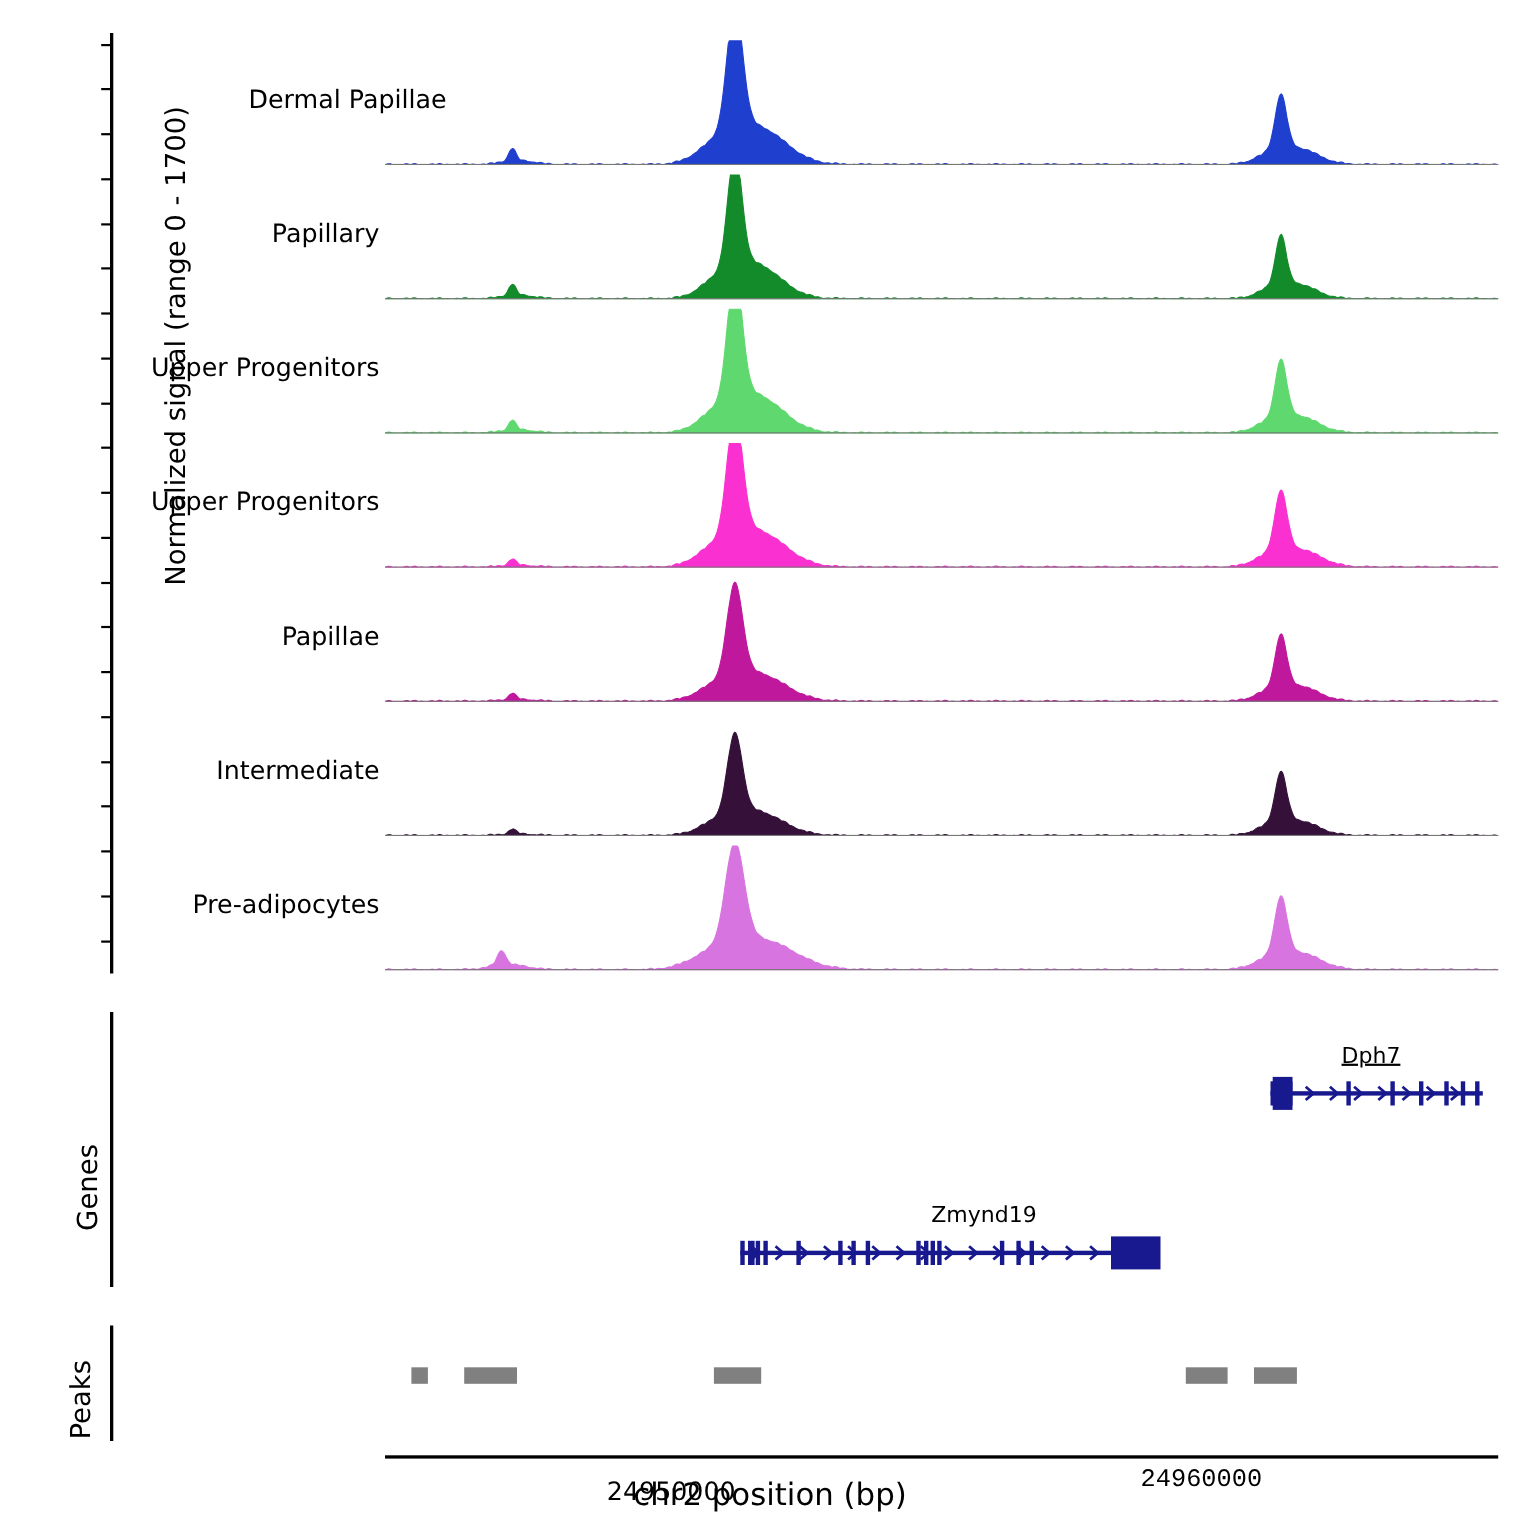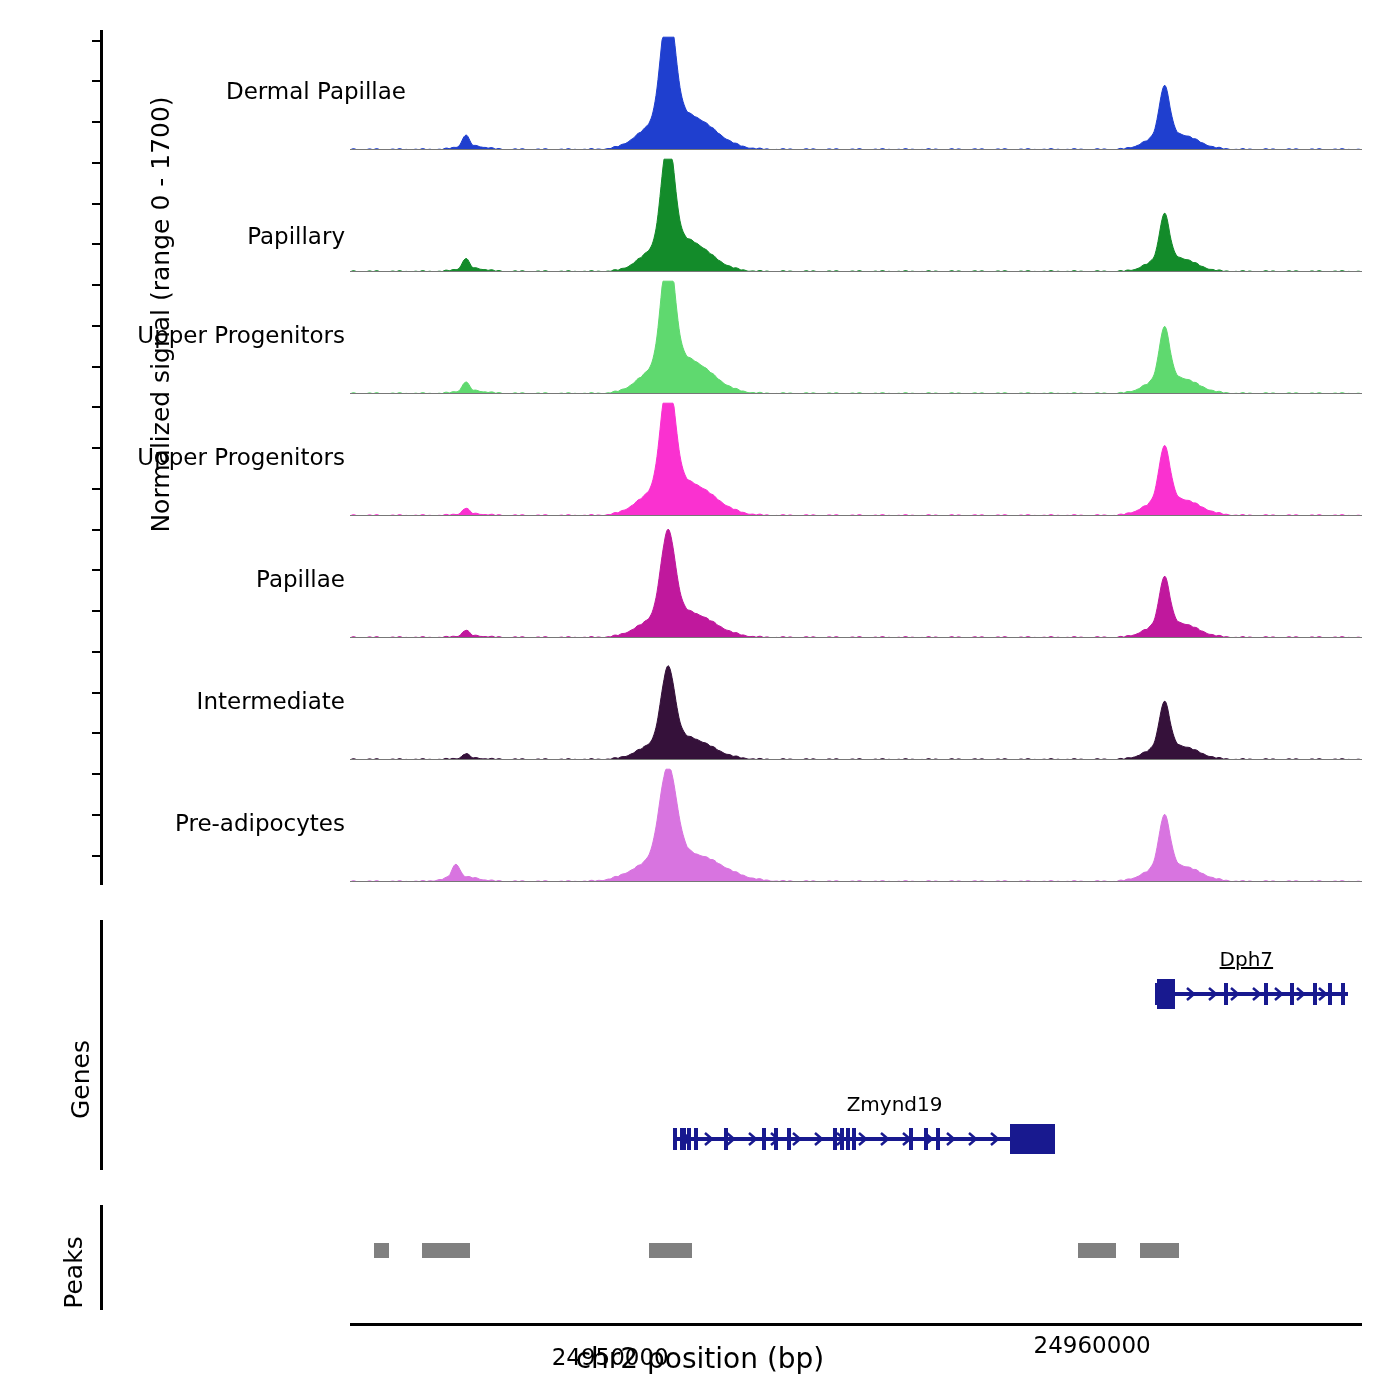--- a/index.html
+++ b/index.html
@@ -286,24 +286,24 @@
       <div class="peak" style="left: 24.0952px; width: 14.4571px;"></div>
       <div class="peak" style="left: 72.2857px; width: 48.1905px;"></div>
       <div class="peak" style="left: 298.781px; width: 43.3714px;"></div>
       <div class="peak" style="left: 727.676px; width: 38.5524px;"></div>
       <div class="peak" style="left: 790.324px; width: 38.5524px;"></div>
     </div>
 
   <div class="xaxis" style="top:1323px;"></div>
   <div id="xticks">
       <div class="xtick-label" style="left: 610.229px; top: 1332px; margin-top: 12px;">24950000</div>
-      <div class="xtick-label" style="left: 1092.13px; top: 1332px;">24960000</div>
+      <div class="xtick-label" style="left: 1092.13px; top: 1332px; font-family: Liberation Mono, monospace;">24960000</div>
     </div>
   <div class="xtitle" style="top:1342px;">chr2 position (bp)</div>
 
 <div class="track-name" style="top: 78px; right: 994px;">Dermal Papillae</div>
-    <div class="track-name" style="top: 200px; right: 1055px; margin-top: 23px;">Papillary</div>
+    <div class="track-name" style="top: 200px; right: 1055px;">Papillary</div>
     <div class="track-name" style="top: 322px; right: 1055px;">Upper Progenitors</div>
     <div class="track-name" style="top: 444px; right: 1055px;">Upper Progenitors</div>
     <div class="track-name" style="top: 566px; right: 1055px;">Papillae</div>
     <div class="track-name" style="top: 688px; right: 1055px; margin-left: 16px;">Intermediate</div>
     <div class="track-name" style="top: 810px; right: 1055px;">Pre-adipocytes</div>
   </div>
 
 </body></html>

